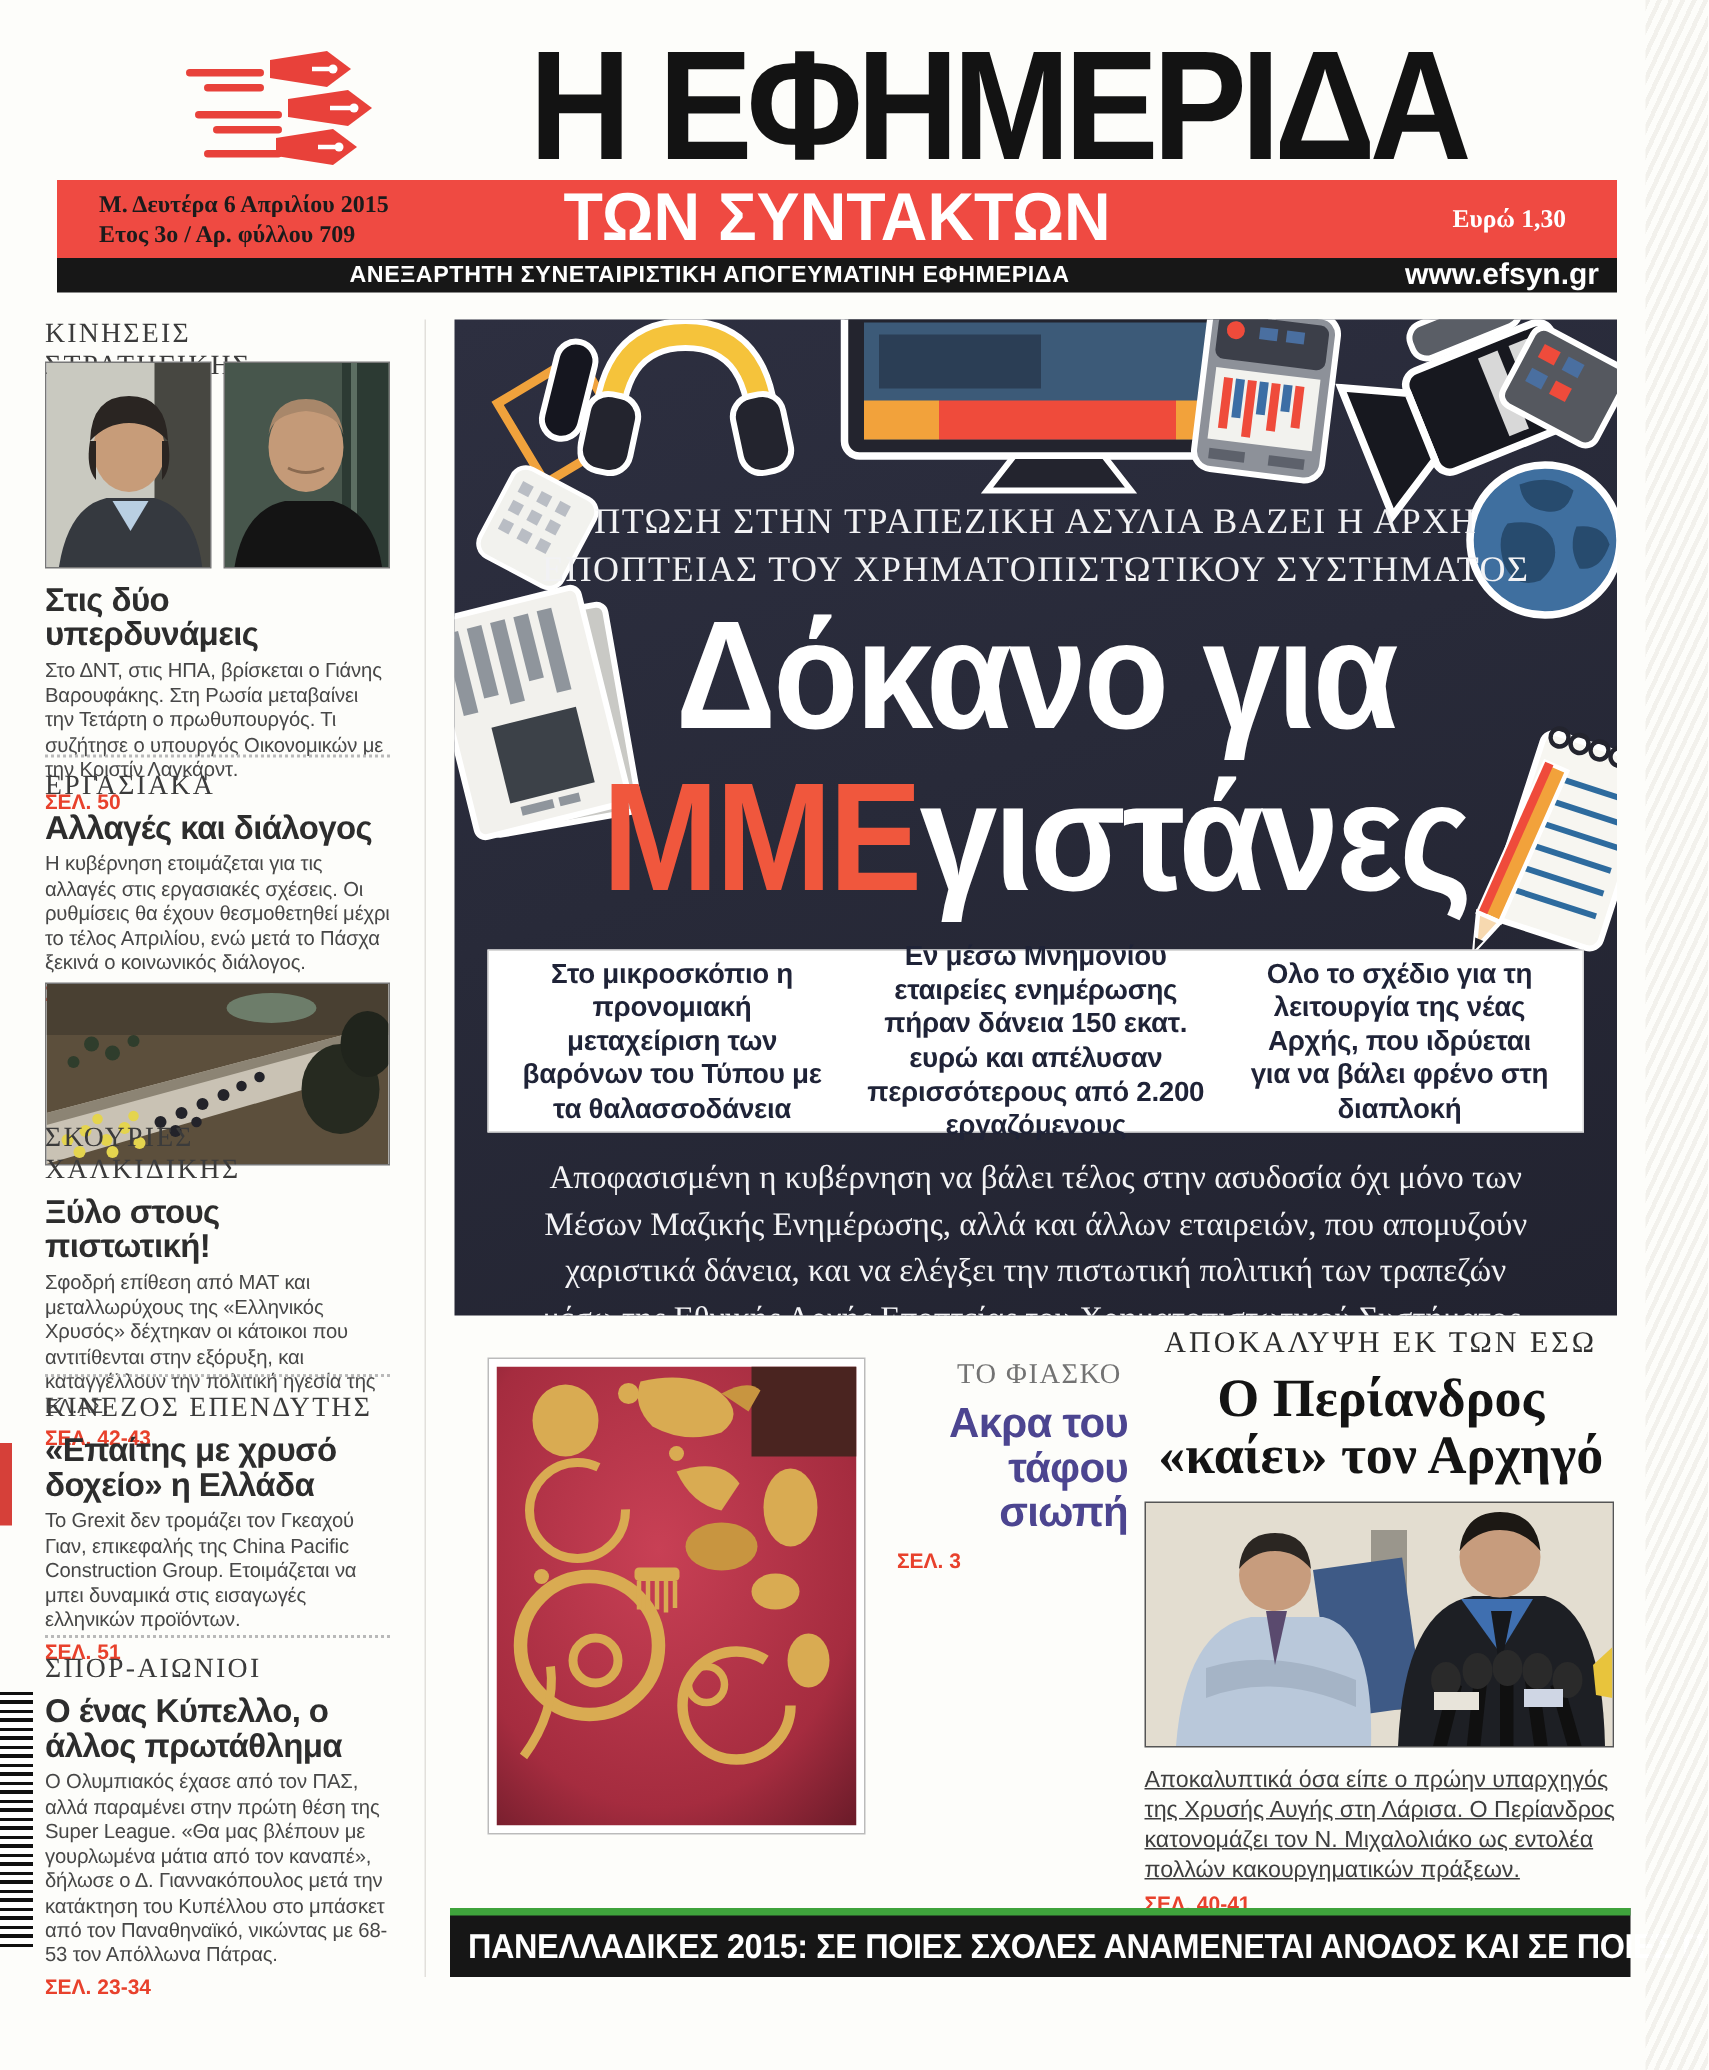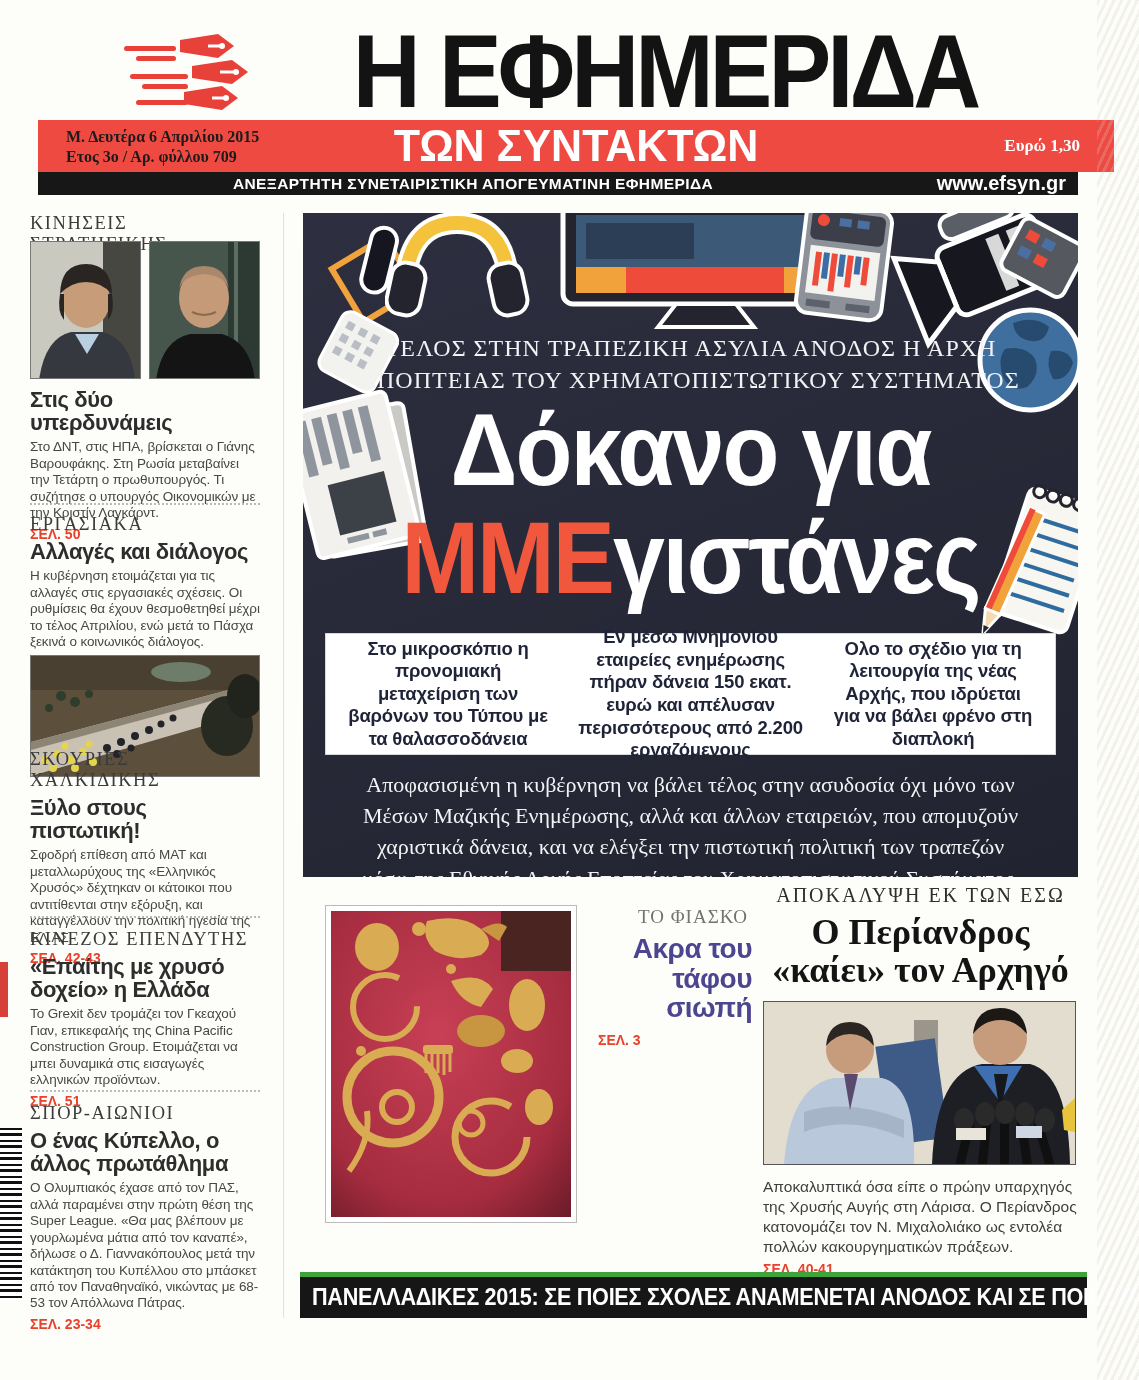--- a/index.html
+++ b/index.html
@@ -2,21 +2,21 @@
 <html><head>
 <meta charset="utf-8">
 <style>
   html,body{margin:0;padding:0;background:#ffffff;}
   #page{position:relative;width:1139px;height:1380px;background:#fdfdfa;overflow:hidden;
         font-family:"Liberation Sans",sans-serif;color:#333;}
   
   .mast-title{position:absolute;left:305px;top:12px;width:720px;text-align:center;
      font-size:96px;font-weight:900;color:#131313;letter-spacing:-4px;
      transform:scale(0.98,1.08);transform-origin:center top;white-space:nowrap;}
-  .red-banner{position:absolute;left:38px;top:120px;width:1040px;height:52px;background:#ef4a42;padding-left:36px;}
+  .red-banner{position:absolute;left:38px;top:120px;width:1040px;height:52px;background:#ef4a42;}
   .date-block{position:absolute;left:28px;top:7px;font-family:"Liberation Serif",serif;
      font-weight:700;font-size:16px;color:#1b1b1b;line-height:1.25;}
   .edition{position:absolute;left:0;right:0;top:1px;text-align:center;font-size:43px;
      font-weight:900;color:#ffffff;letter-spacing:0px;transform:scaleY(1.05);white-space:nowrap;}
   .price{position:absolute;right:34px;top:16px;font-family:"Liberation Serif",serif;
      font-weight:700;font-size:17px;color:#ffffff;}
   .black-strip{position:absolute;left:38px;top:172px;width:1040px;height:23px;background:#171717;}
   .tagline{position:absolute;left:0;right:170px;top:3px;text-align:center;font-size:15.5px;
      font-weight:700;color:#ffffff;letter-spacing:.4px;white-space:nowrap;}
   .website{position:absolute;right:12px;top:0px;font-size:20px;font-weight:800;color:#ffffff;}
@@ -52,21 +52,21 @@
   .fkick{font-family:"Liberation Serif",serif;font-size:19px;letter-spacing:1px;color:#737373;margin-bottom:6px;margin-left:40px;}
   .fhead{font-size:28px;font-weight:800;color:#4c4590;line-height:1.06;letter-spacing:-.5px;margin-bottom:9px;text-align:right;}
   .fbody{font-size:14px;line-height:1.28;color:#474747;margin-bottom:4px;}
   
   #reveal{position:absolute;left:763px;top:884px;width:315px;}
   .rkick{text-align:center;font-family:"Liberation Serif",serif;font-size:20px;letter-spacing:2px;
      color:#2e2e2e;margin-bottom:6px;}
   .rhead{text-align:center;font-family:"Liberation Serif",serif;font-weight:700;font-size:36px;
      line-height:1.06;color:#141414;margin-bottom:12px;}
   .rphoto{width:313px;height:164px;border:1px solid #555;box-sizing:border-box;overflow:hidden;margin-bottom:12px;}
-  .rcap{font-size:15.5px;line-height:1.28;color:#3f3f3f;margin-bottom:4px;}
+  .rcap{font-size:15.5px;line-height:1.28;color:#3f3f3f;margin-bottom:4px;text-decoration:underline;}
   
   #bottom-banner{position:absolute;left:300px;top:1272px;width:787px;height:46px;background:#161616;
      border-top:5px solid #3fa33c;box-sizing:border-box;display:flex;align-items:center;padding:0 12px;}
   .bb-text{font-size:23px;font-weight:900;color:#ffffff;letter-spacing:-.3px;white-space:nowrap;
      transform:scaleX(0.94);transform-origin:left center;}
   
   #barcode{position:absolute;left:0;top:1128px;width:22px;height:172px;background:
      repeating-linear-gradient(to bottom,#101010 0 2px,#ffffff 2px 5px,#101010 5px 8px,#ffffff 8px 12px);}
   #red-tab{position:absolute;left:0;top:962px;width:8px;height:55px;background:#d64039;}
   #scan-edge{position:absolute;right:0;top:0;width:42px;height:100%;
@@ -337,21 +337,21 @@
       </g>
       <g transform="rotate(24 30 110)">
         <rect x="22" y="40" width="16" height="110" fill="#f2a23b" stroke="#ffffff" stroke-width="3"></rect>
         <rect x="22" y="40" width="6" height="110" fill="#ef4b3b"></rect>
         <path d="M22 150 L38 150 L30 174 Z" fill="#f7d9b0" stroke="#ffffff" stroke-width="3"></path>
         <path d="M27 166 L33 166 L30 174 Z" fill="#23242e"></path>
       </g>
     </svg>
 
     <div class="overline">
-      <div>ΤΕΛΟΣ ΣΤΗΝ ΤΡΑΠΕΖΙΚΗ ΑΣΥΛΙΑ ΑΝΟΔΟΣ Η ΑΡΧΗ</div>
+      <div>ΠΤΩΣΗ ΣΤΗΝ ΤΡΑΠΕΖΙΚΗ ΑΣΥΛΙΑ ΒΑΖΕΙ Η ΑΡΧΗ</div>
       <div>ΕΠΟΠΤΕΙΑΣ ΤΟΥ ΧΡΗΜΑΤΟΠΙΣΤΩΤΙΚΟΥ ΣΥΣΤΗΜΑΤΟΣ</div>
     </div>
     <div class="bigline" style="top:188px;">Δόκανο για</div>
     <div class="bigline" style="top:296px;"><span class="accent">ΜΜΕ</span><span>γιστάνες</span></div>
 
     <div class="deckstrip">
       <div class="deck">Στο μικροσκόπιο η προνομιακή μεταχείριση των βαρόνων του Τύπου με τα θαλασσοδάνεια</div>
       <div class="deck" style="flex:1.18;">Εν μέσω Μνημονίου εταιρείες ενημέρωσης πήραν δάνεια 150 εκατ. ευρώ και απέλυσαν περισσότερους από 2.200 εργαζόμενους</div>
       <div class="deck">Ολο το σχέδιο για τη λειτουργία της νέας Αρχής, που ιδρύεται για να βάλει φρένο στη διαπλοκή</div>
     </div>

